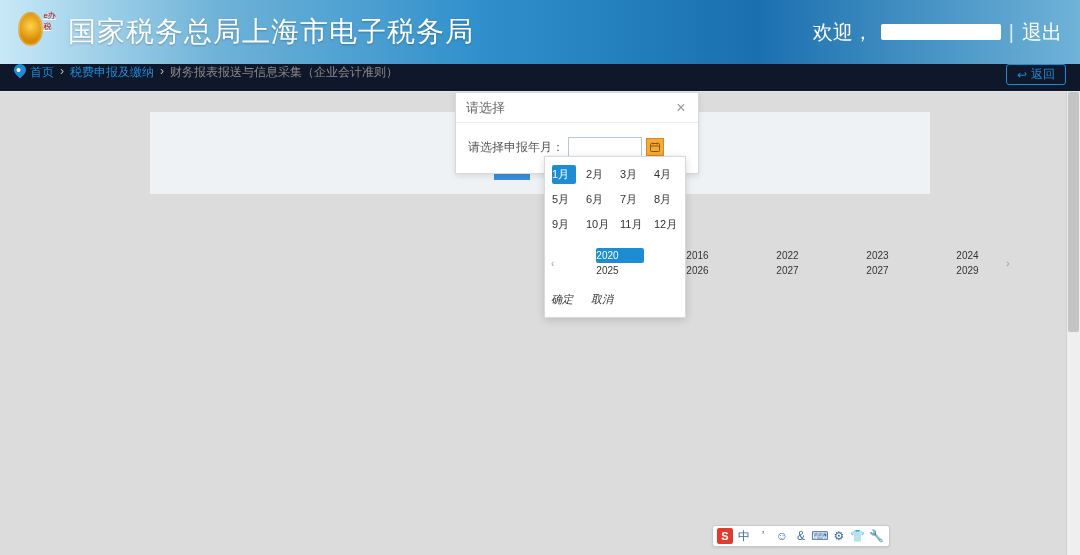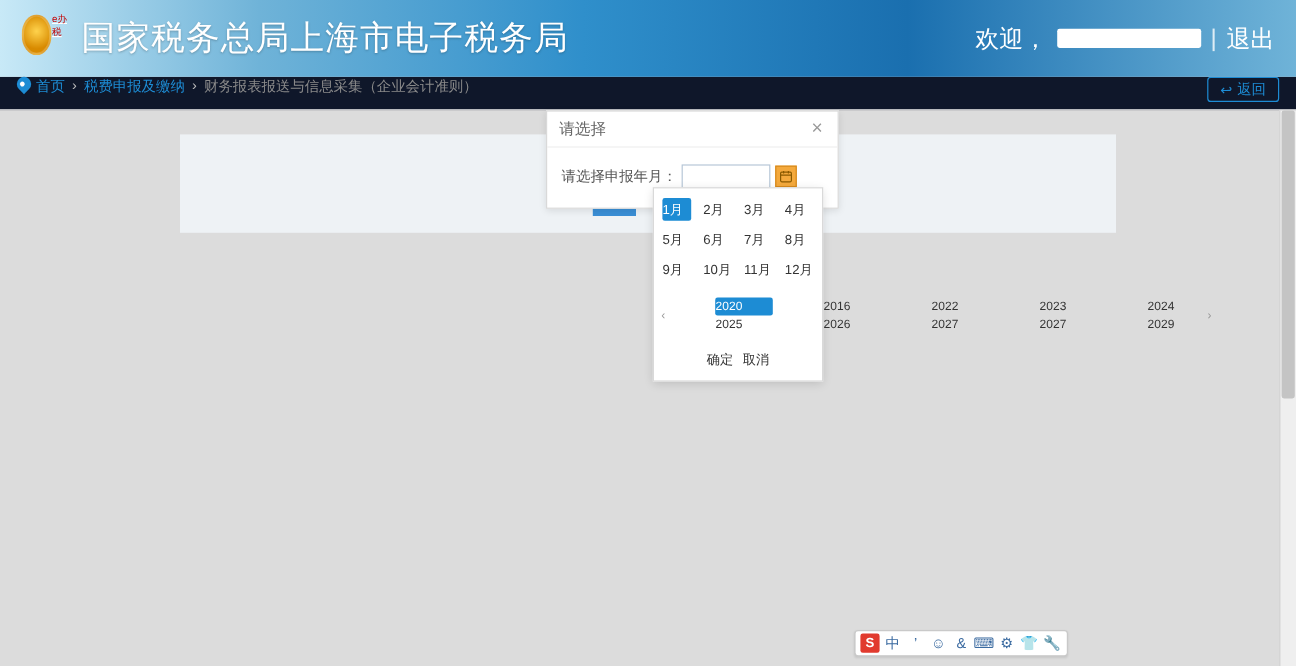--- a/index.html
+++ b/index.html
@@ -45,21 +45,21 @@
   
   .picker { position: absolute; top: 64px; left: 544px; width: 142px; background: #fff; border: 1px solid #d9d9d9; box-shadow: 0 2px 8px rgba(0,0,0,.15); padding: 8px 6px 10px; font-size: 11px; color: #333; }
   .months, .years-wrap { display: flex; flex-direction: column; gap: 6px; align-items: center; }
   .row4 { display: flex; gap: 10px; }
   .m-cell, .y-cell { width: 24px; text-align: left; padding: 2px 0; cursor: pointer; }
   .m-cell.sel, .y-cell.sel { background: #1d8cd4; color: #fff; border-radius: 2px; }
   .years-outer { display: flex; align-items: center; gap: 2px; margin-top: 14px; }
   .chev { width: 8px; color: #999; cursor: pointer; text-align: center; font-size: 10px; }
   .years-grid .row4 { gap: 2px; }
   .years-grid .y-cell { width: 48px; font-size: 10px; margin-left: 40px; }
-  .picker-actions { display: flex; justify-content: center; gap: 8px; margin-top: 14px; }
+  .picker-actions { display: flex; justify-content: flex-start; gap: 18px; margin-top: 14px; font-style: italic; }
   .p-btn { cursor: pointer; color: #333; }
 
   
   .ime { position: absolute; bottom: 8px; right: 190px; height: 22px; display: flex; align-items: center; gap: 3px; background: #fff; border: 1px solid #c9c9c9; border-radius: 3px; padding: 0 4px; box-shadow: 0 1px 2px rgba(0,0,0,.1); }
   .ime .s-logo { width: 16px; height: 16px; background: #e13a2e; color: #fff; font-weight: bold; font-size: 11px; display: flex; align-items: center; justify-content: center; border-radius: 2px; }
   .ime .glyph { width: 16px; height: 16px; display: flex; align-items: center; justify-content: center; font-size: 12px; color: #3a6aa0; cursor: pointer; }
 
   
   .fake-scroll { position: absolute; top: 0; right: 0; width: 14px; height: 100%; background: #efefef; border-left: 1px solid #d0d0d0; }
   .fake-thumb { position: absolute; top: 0; left: 1px; right: 1px; height: 240px; background: #c4c4c4; border-radius: 2px; }

